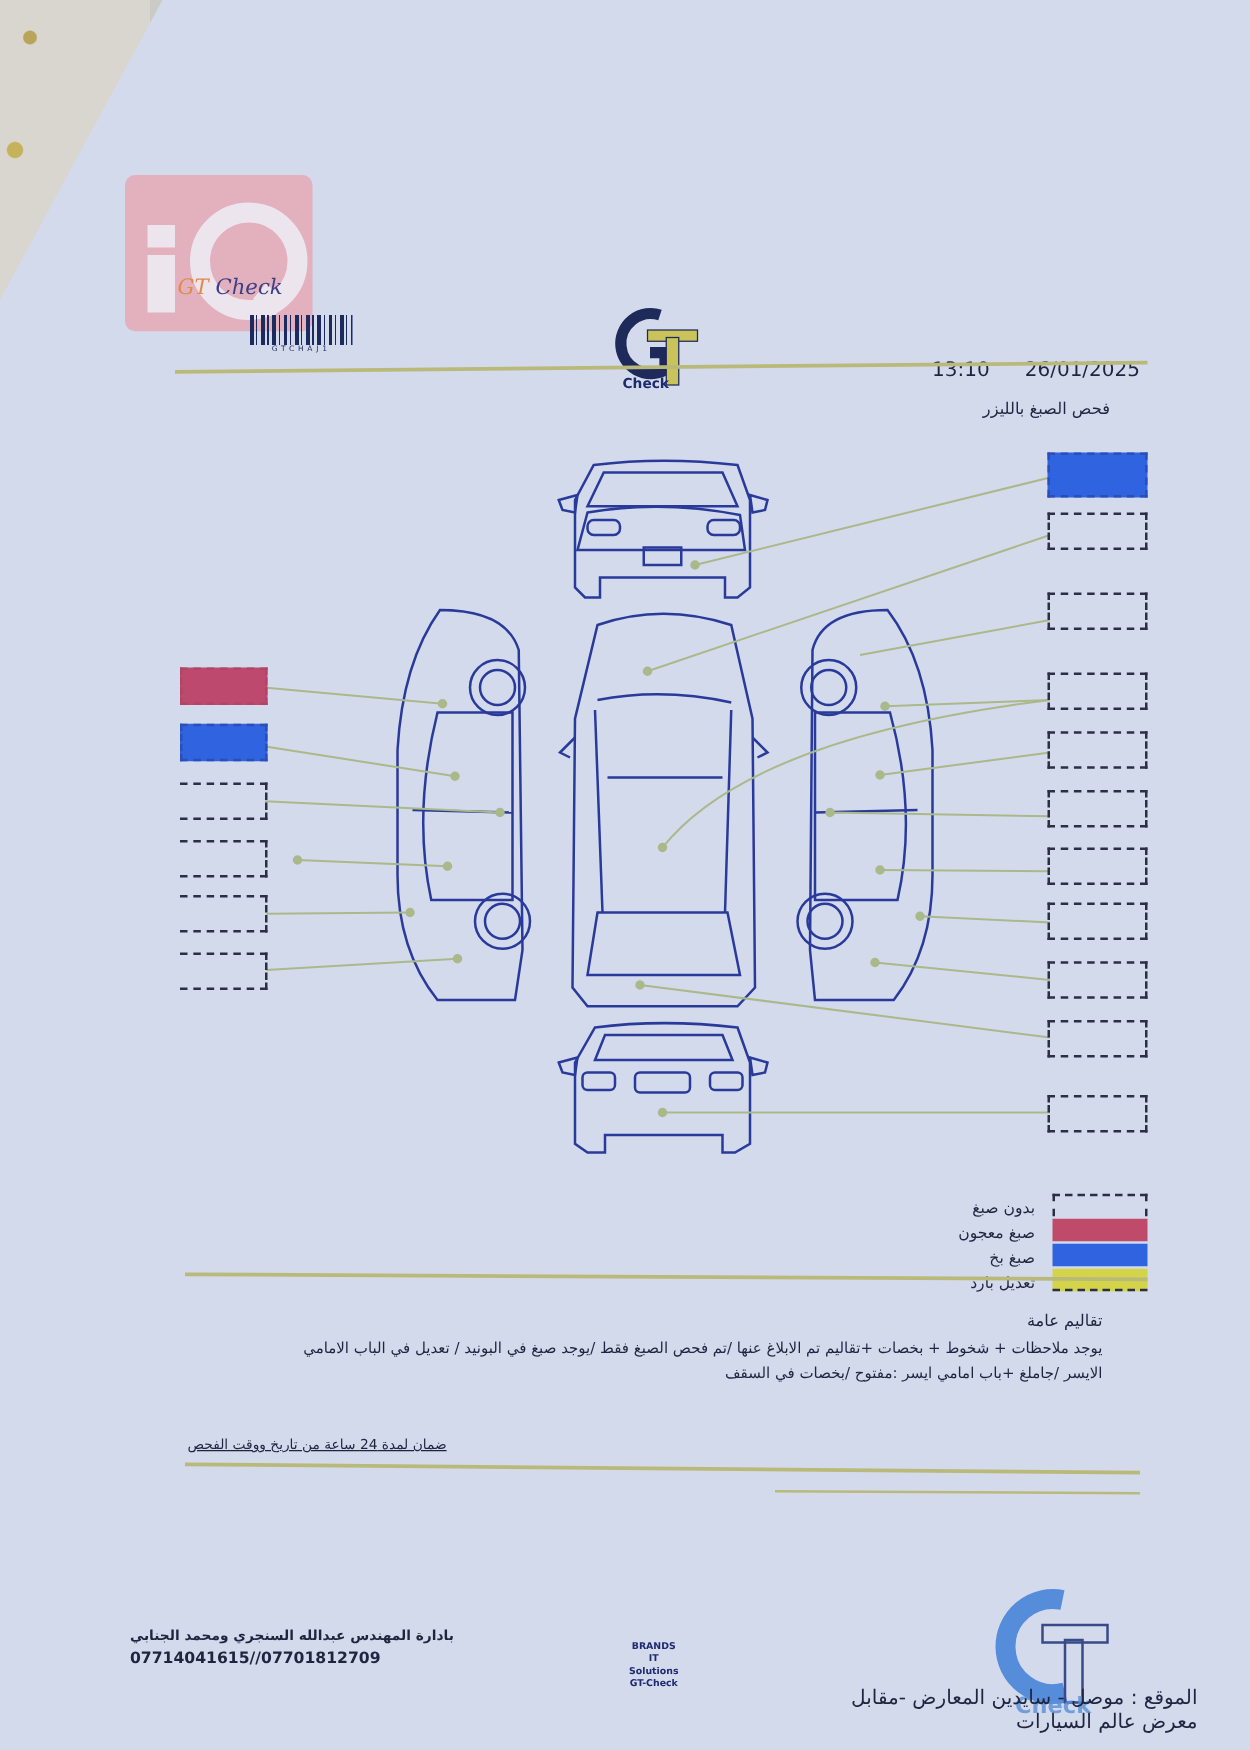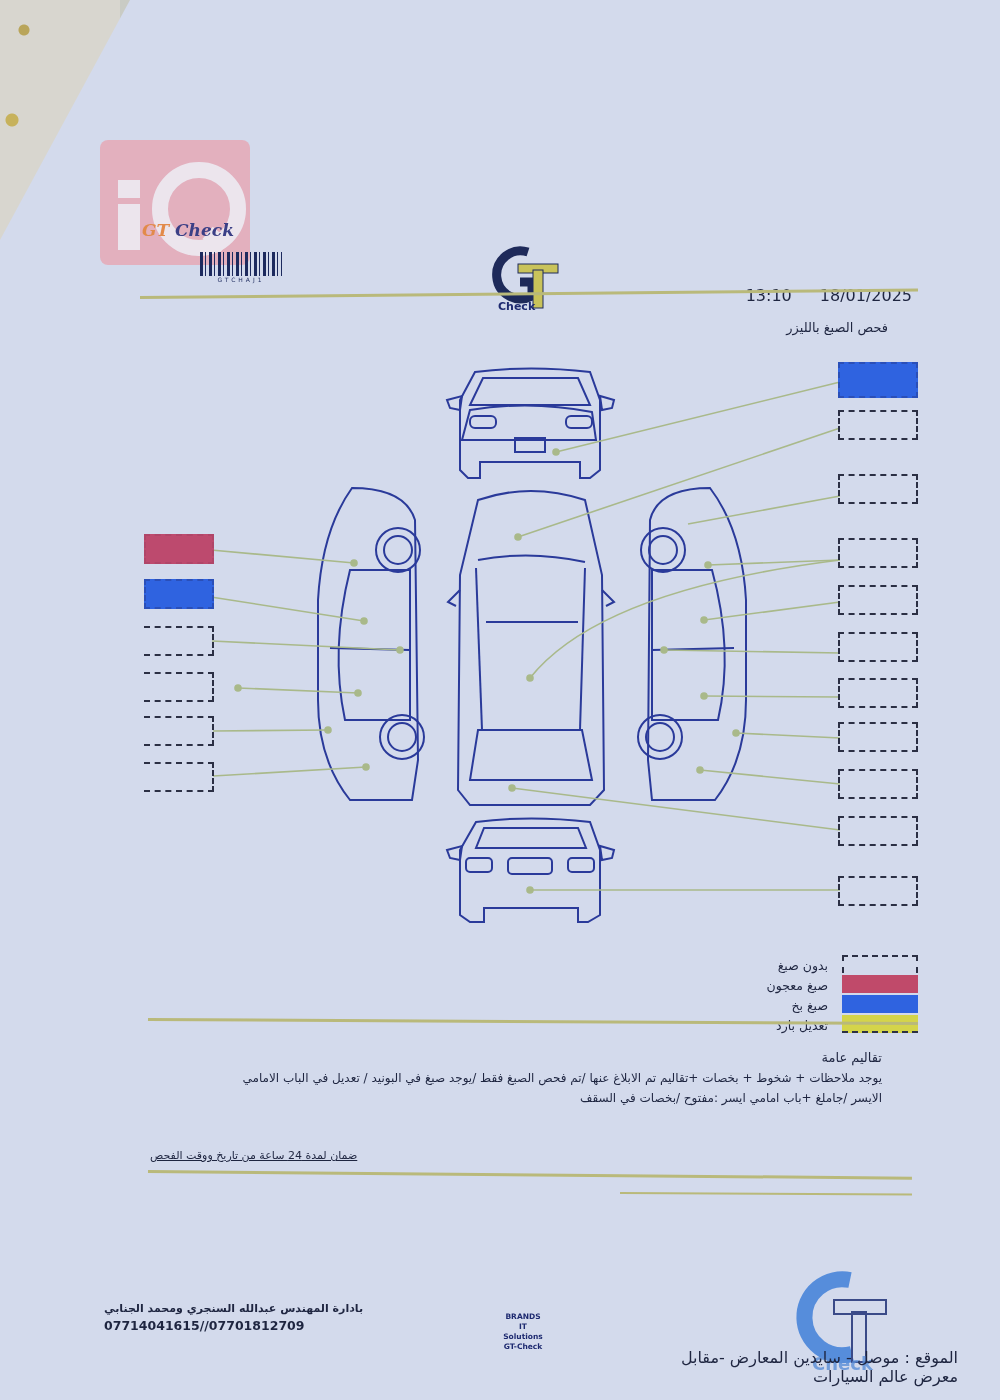--- a/index.html
+++ b/index.html
@@ -11,21 +11,21 @@
     #d8d6cf;}
   .sheet{position:absolute;left:0;top:0;width:1000px;height:1400px;}
   .paper-edge{position:absolute;left:0;top:0;width:1000px;height:1400px;clip-path:polygon(130px 0,1000px 0,1000px 1400px,0 1400px,0 240px);background:#d3daec;}
   .ab{position:absolute;}
   .iq-logo{left:100px;top:140px;width:150px;height:125px;background:#e6a9b7;border-radius:8px;opacity:.85;}
   .iq-i{position:absolute;left:18px;top:40px;width:22px;height:70px;color:#f1e8ee;}
   .iq-i .dot{position:absolute;left:0;top:0;width:22px;height:18px;background:#f1e8ee;}
   .iq-i .stem{position:absolute;left:0;top:24px;width:22px;height:46px;background:#f1e8ee;}
   .iq-q{position:absolute;left:52px;top:22px;width:62px;height:62px;border:16px solid #f1e8ee;border-radius:50%;}
   .iq-q-tail{position:absolute;left:105px;top:92px;width:22px;height:16px;background:#f1e8ee;transform:rotate(40deg);}
-  .gt-small{position:absolute;left:142px;top:220px;font-family:"DejaVu Serif",serif;font-style:italic;font-weight:bold;font-size:17px;color:#3b3f86;}
+  .gt-small{position:absolute;left:142px;top:220px;font-family:"DejaVu Serif",serif;font-style:italic;font-weight:normal;font-size:17px;color:#3b3f86;}
   .gt-small .g{color:#e28a4a;}
   .barcode{left:200px;top:252px;width:82px;height:36px;}
   .barcode .bars{height:24px;background:repeating-linear-gradient(90deg,#1d2a5e 0 3px,transparent 3px 5px,#1d2a5e 5px 6px,transparent 6px 9px);}
   .barcode .code{font-size:6px;letter-spacing:3px;color:#1d2a5e;text-align:center;}
   .title{right:88px;top:208px;font-size:24px;color:#1e2540;direction:rtl;text-align:right;line-height:30px;width:300px;}
   .datetime{right:88px;top:262px;font-size:16px;color:#1e2540;display:flex;gap:28px;direction:ltr;margin-top:24px;}
   .gt-logo{left:488px;top:244px;width:80px;height:70px;}
   .hr{position:absolute;height:3px;background:#b9b97a;}
   .section-label{right:112px;top:320px;font-size:13px;color:#1e2540;direction:rtl;}
   .box{position:absolute;width:74px;height:30px;border:2.5px dashed #2b2f44;box-sizing:border-box;}
@@ -69,21 +69,21 @@
 
   <svg class="ab gt-logo" viewBox="0 0 80 70">
     <path d="M40 8 A24 24 0 1 0 44 52 L44 38 L32 38" fill="none" stroke="#1e2a5a" stroke-width="9"></path>
     <rect x="30" y="20" width="40" height="9" fill="#c9c35a" stroke="#1e2a5a" stroke-width="1"></rect>
     <rect x="45" y="26" width="10" height="38" fill="#c9c35a" stroke="#1e2a5a" stroke-width="1"></rect>
     <text x="10" y="66" font-family="DejaVu Sans, sans-serif" font-weight="bold" font-size="11" fill="#1e2a70">Check</text>
   </svg>
 
   <div class="ab datetime">
     <span>13:10</span>
-    <span>18/01/2025</span>
+    <span>26/01/2025</span>
   </div>
 
   <div class="hr" style="left:140px;top:296px;width:778px;transform:rotate(-0.55deg);transform-origin:0 0;"></div>
   <div class="ab section-label">فحص الصبغ بالليزر</div>
 
   <svg class="diagram" width="1000" height="1400">
     <g fill="none" stroke="#2a3a9a" stroke-width="2">
 
       <g>
         <path d="M475 372 Q530 365 590 372 L600 400 L600 470 L590 478 L580 478 L580 462 L480 462 L480 478 L468 478 L460 470 L460 400 Z"></path>

